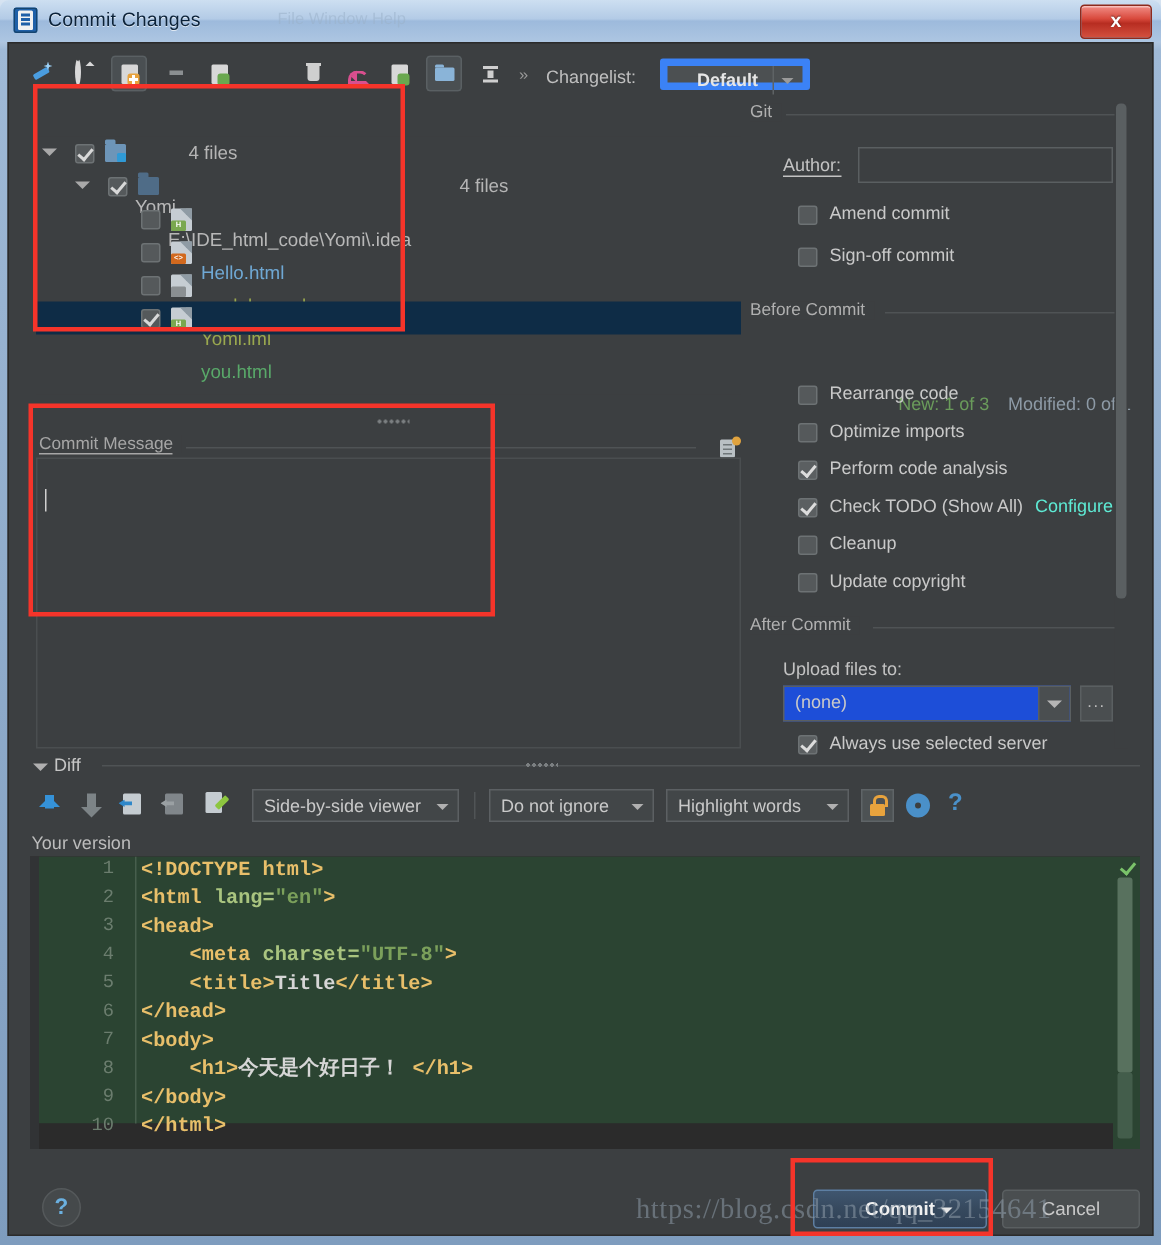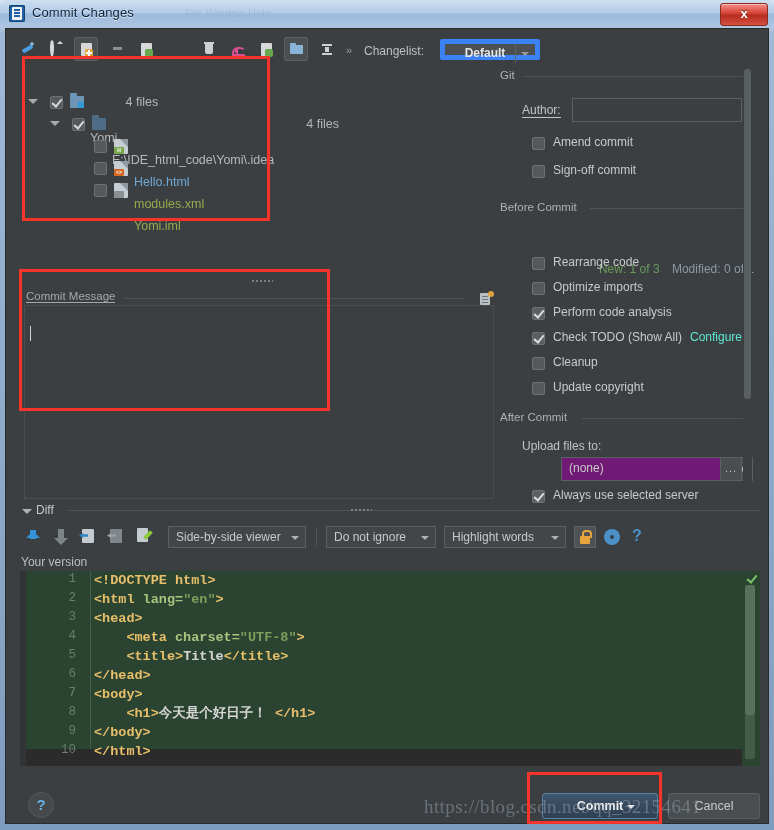--- a/index.html
+++ b/index.html
@@ -196,22 +196,22 @@
     background:#55595b;border:1px solid #6d7274;border-radius:2px;box-sizing:border-box;cursor:pointer;
   }
   .chk.on{background:#5b5f61;}
   .chk.on:after{
     content:"";position:absolute;left:3px;top:0px;width:4px;height:8px;
     border:solid #dcdcdc;border-width:0 2px 2px 0;transform:rotate(40deg);
   }
   .chklbl{position:absolute;left:21px;top:1px;font-size:12px;color:#c9c9c9;white-space:nowrap;}
   .link{position:absolute;font-size:12px;color:#5eead4;cursor:pointer;white-space:nowrap;}
   .combo{
-    position:absolute;height:24px;background:#701a75;
-    border:1px solid #5a5f61;box-sizing:border-box;cursor:pointer;margin-left:39px;
+    position:absolute;height:24px;background:#1d4ed8;
+    border:1px solid #5a5f61;box-sizing:border-box;cursor:pointer;
   }
   .combo .cval{position:absolute;left:7px;top:3px;font-size:12px;color:#c9c9c9;}
   .combo .cbtn{position:absolute;right:0;top:0;width:20px;height:22px;background:#4a4e50;border-left:1px solid #5a5f61;}
   .combo .cbtn:after{content:"";position:absolute;left:5px;top:9px;border:5px solid transparent;border-top-color:#b5b5b5;}
   .ellipsisbtn{
     position:absolute;width:22px;height:24px;background:#4a4e50;
     border:1px solid #5a5f61;box-sizing:border-box;cursor:pointer;
     color:#bdbdbd;font-size:11px;text-align:center;line-height:20px;letter-spacing:1px;
   }
   .rscroll{
@@ -427,20 +427,27 @@
             <span class="tag" style="background: rgb(210, 105, 30);">&lt;&gt;</span>
           </span>
           <span class="tlabel" style="left: 110px; color: rgb(154, 168, 79);">modules.xml</span>
         </div>
         <div class="trow">
           <span class="cbx" style="left: 70px;"></span>
           <span class="ficon file" style="left: 90px;">
             <span class="tag" style="background: rgb(138, 143, 146);"></span>
           </span>
           <span class="tlabel" style="left: 110px; color: rgb(154, 168, 79);">Yomi.iml</span>
+        </div>
+        <div class="trow sel">
+          <span class="cbx on" style="left: 70px;"></span>
+          <span class="ficon file" style="left: 90px;">
+            <span class="tag" style="background: rgb(122, 168, 79);">H</span>
+          </span>
+          <span class="tlabel" style="left: 110px; color: rgb(89, 168, 105);">you.html</span>
         </div>
       </div>
 
     <div class="statusline">
       <span class="st-new">New: 1 of 3</span>
       <span class="st-mod">Modified: 0 of 1</span>
     </div>
     <div class="dots"></div>
 
     <div class="cm-wrap">

